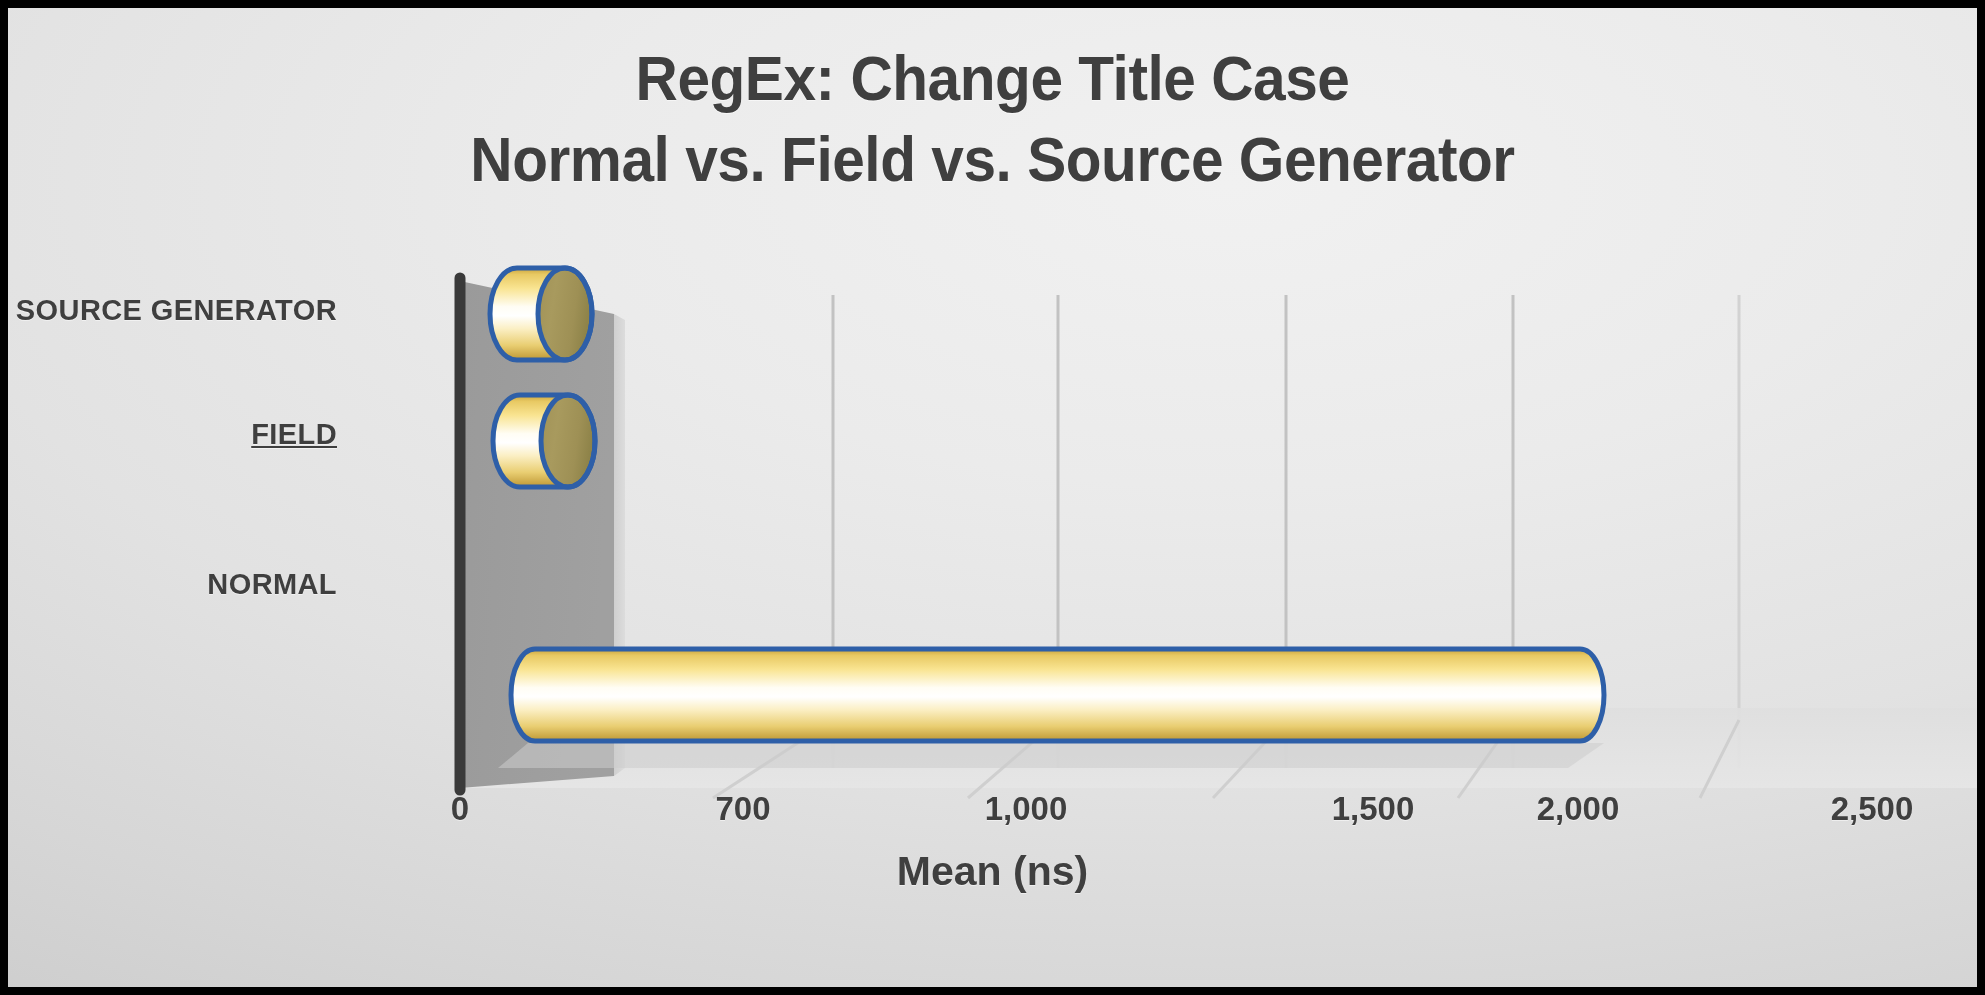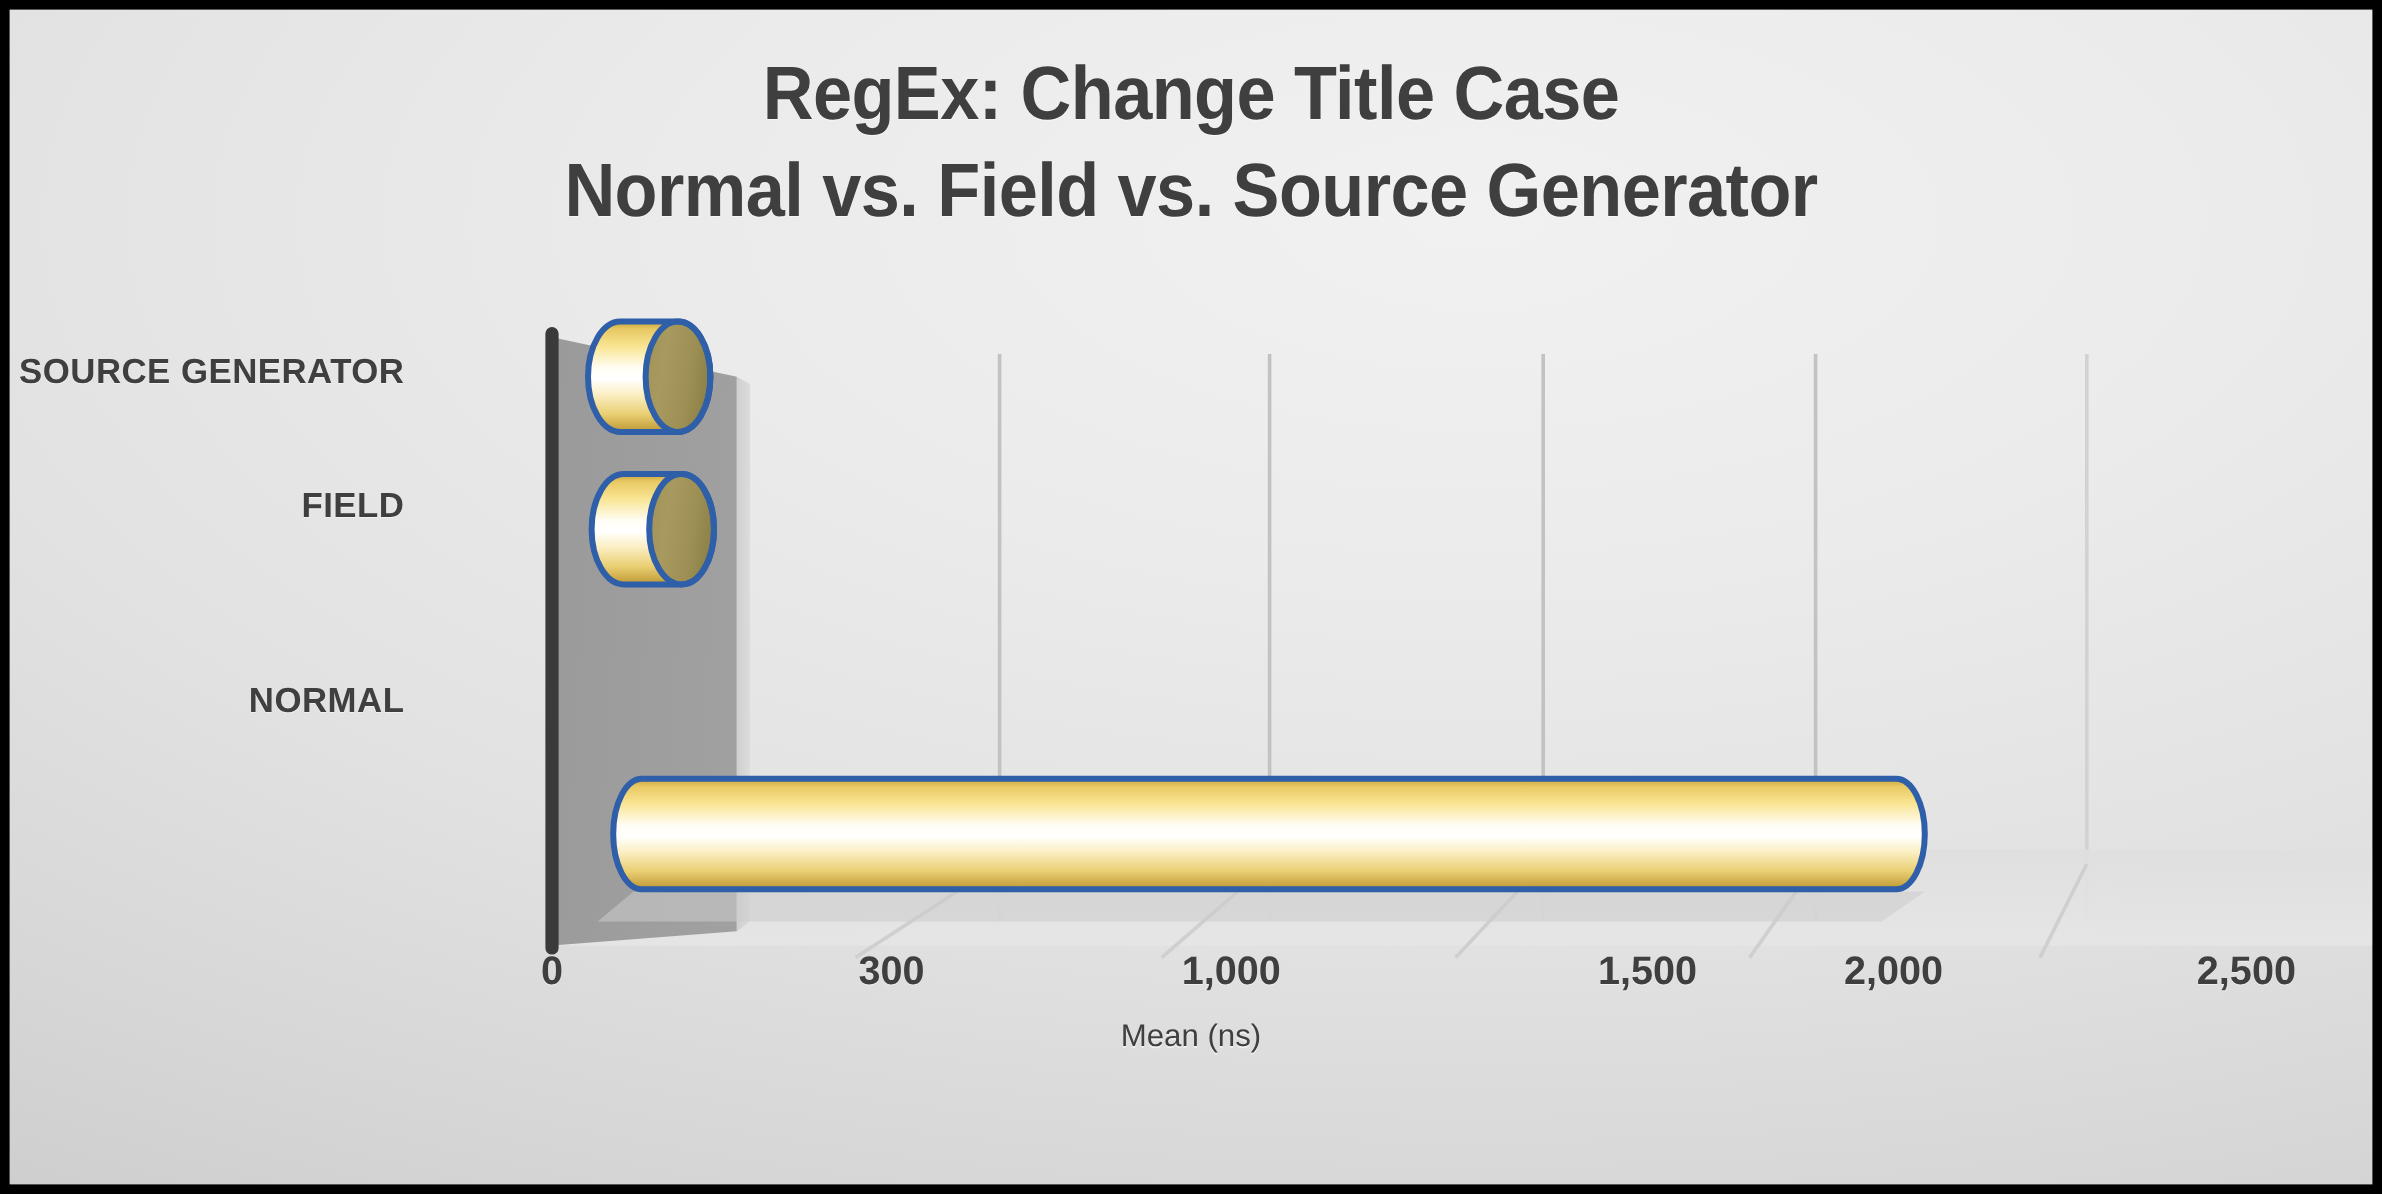--- a/index.html
+++ b/index.html
@@ -36,37 +36,37 @@
     right:1640px;
     text-align:right;
     color:#3f3f3f;
     font-weight:bold;
     font-size:29px;
     letter-spacing:.4px;
     white-space:nowrap;
     text-shadow:0 1px 0 rgba(255,255,255,.5);
   }
   #cat0{top:286px;}   
-  #cat1{top:398px;}   
+  #cat1{top:410px;text-decoration:underline;}   
   #cat2{top:560px;}   
   
   .xtick{
     position:absolute;
     top:782px;
     color:#3f3f3f;
     font-weight:bold;
     font-size:33px;
     transform:translateX(-50%);
     white-space:nowrap;
     text-shadow:0 1px 0 rgba(255,255,255,.5);
   }
   #xaxis-title{
     position:absolute;top:840px;left:0;width:1969px;
     text-align:center;
-    color:#3f3f3f;font-weight:normal;font-size:26px;
+    color:#3f3f3f;font-weight:bold;font-size:41px;
     text-shadow:0 1px 0 rgba(255,255,255,.5);
   }
   svg{position:absolute;left:0;top:0;}
 </style>
 </head>
 <body>
 
 <div id="frame">
 
   <div id="title">
@@ -162,21 +162,21 @@
         <path d="M 509,260 L 557,260 A 27,46 0 0 1 557,352 L 509,352 A 27,46 0 0 1 509,260 Z" fill="none" stroke="#2E5FA8" stroke-width="5"></path>
         <ellipse cx="557" cy="306" rx="27" ry="46" fill="none" stroke="#2E5FA8" stroke-width="5"></ellipse>
       </g>
     </svg>
 
     <div class="cat-label" id="cat0">SOURCE GENERATOR</div>
     <div class="cat-label" id="cat1">FIELD</div>
     <div class="cat-label" id="cat2">NORMAL</div>
 
     <div class="xtick" style="left:452px">0</div>
-    <div class="xtick" style="left:735px">300</div>
+    <div class="xtick" style="left:735px">700</div>
     <div class="xtick" style="left:1018px">1,000</div>
     <div class="xtick" style="left:1365px">1,500</div>
     <div class="xtick" style="left:1570px">2,000</div>
     <div class="xtick" style="left:1864px">2,500</div>
 
     <div id="xaxis-title">Mean (ns)</div>
   </div>
 </div>
 
 </body></html>

